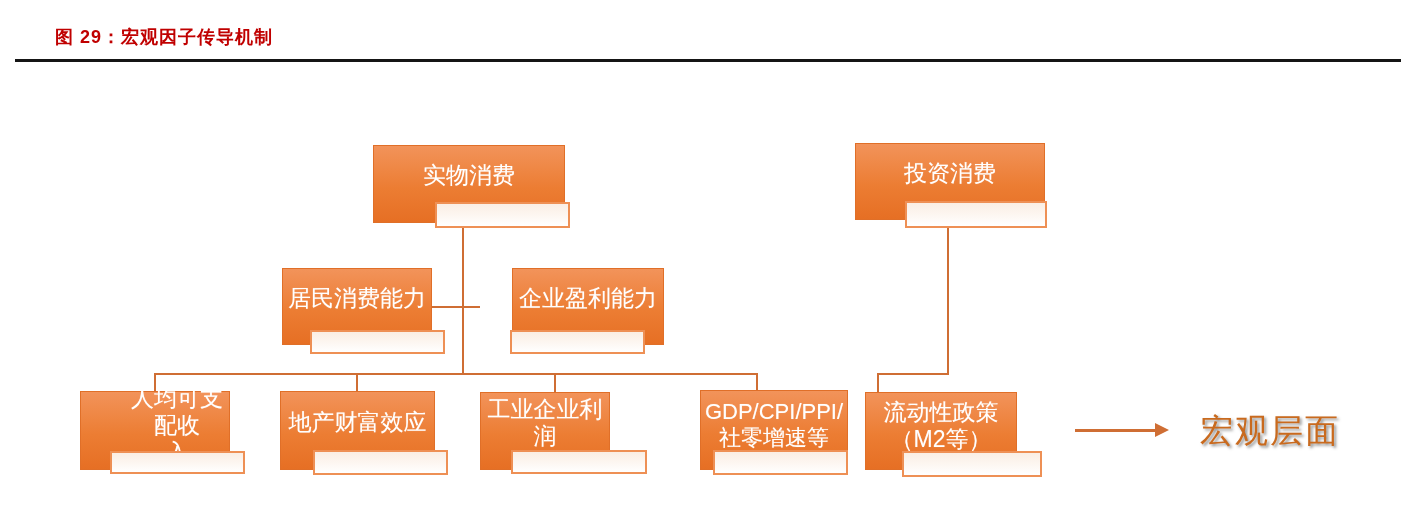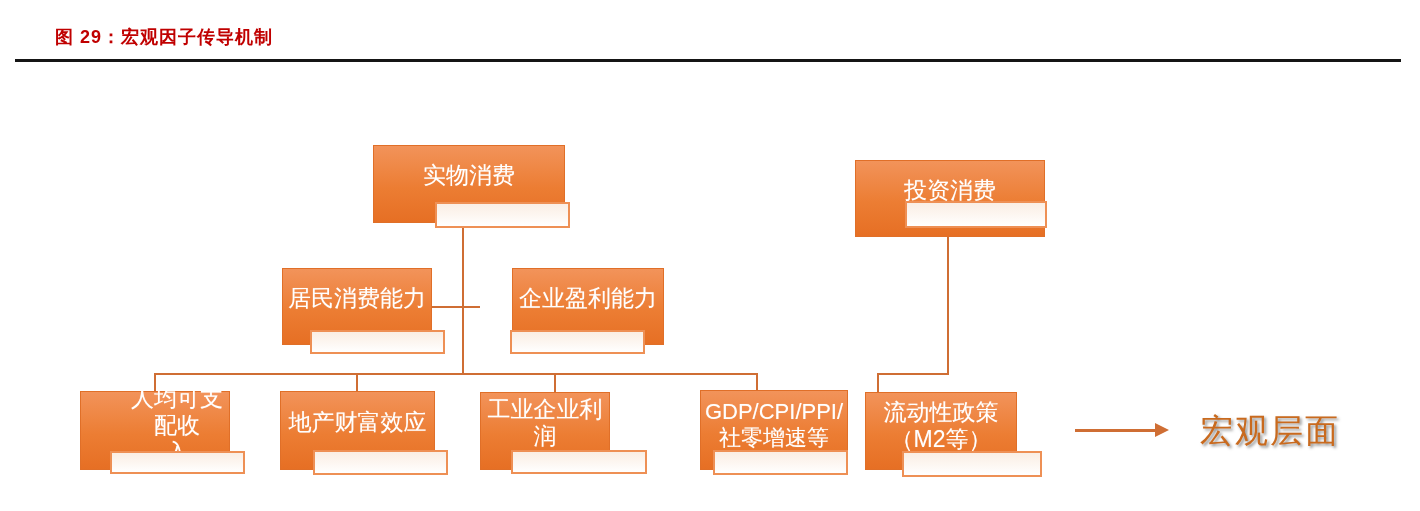--- a/index.html
+++ b/index.html
@@ -38,21 +38,21 @@
   }
   .subbox{
     position:absolute;
     background:linear-gradient(180deg,#FAEEE4 0%,#FDF7F2 55%,#ffffff 100%);
     border:2px solid #EE9055;
     box-sizing:border-box;
   }
   
   .n1{left:373px;top:145px;width:192px;height:78px;}
   .s1{left:435px;top:202px;width:135px;height:26px;}
-  .n2{left:855px;top:143px;width:190px;height:77px;margin-top:17px;}
+  .n2{left:855px;top:143px;width:190px;height:77px;}
   .s2{left:905px;top:201px;width:142px;height:27px;}
   .n3{left:282px;top:268px;width:150px;height:77px;}
   .s3{left:310px;top:330px;width:135px;height:24px;}
   .n4{left:480px;top:268px;width:152px;height:77px;margin-left:32px;}
   .s4{left:510px;top:330px;width:135px;height:24px;}
   .n5{left:80px;top:391px;width:150px;height:79px;padding-bottom:10px;padding-left:44px;}
   .s5{left:110px;top:451px;width:135px;height:23px;}
   .n6{left:280px;top:391px;width:155px;height:79px;align-items:center;}
   .s6{left:313px;top:450px;width:135px;height:25px;}
   .n7{left:480px;top:392px;width:130px;height:78px;}

